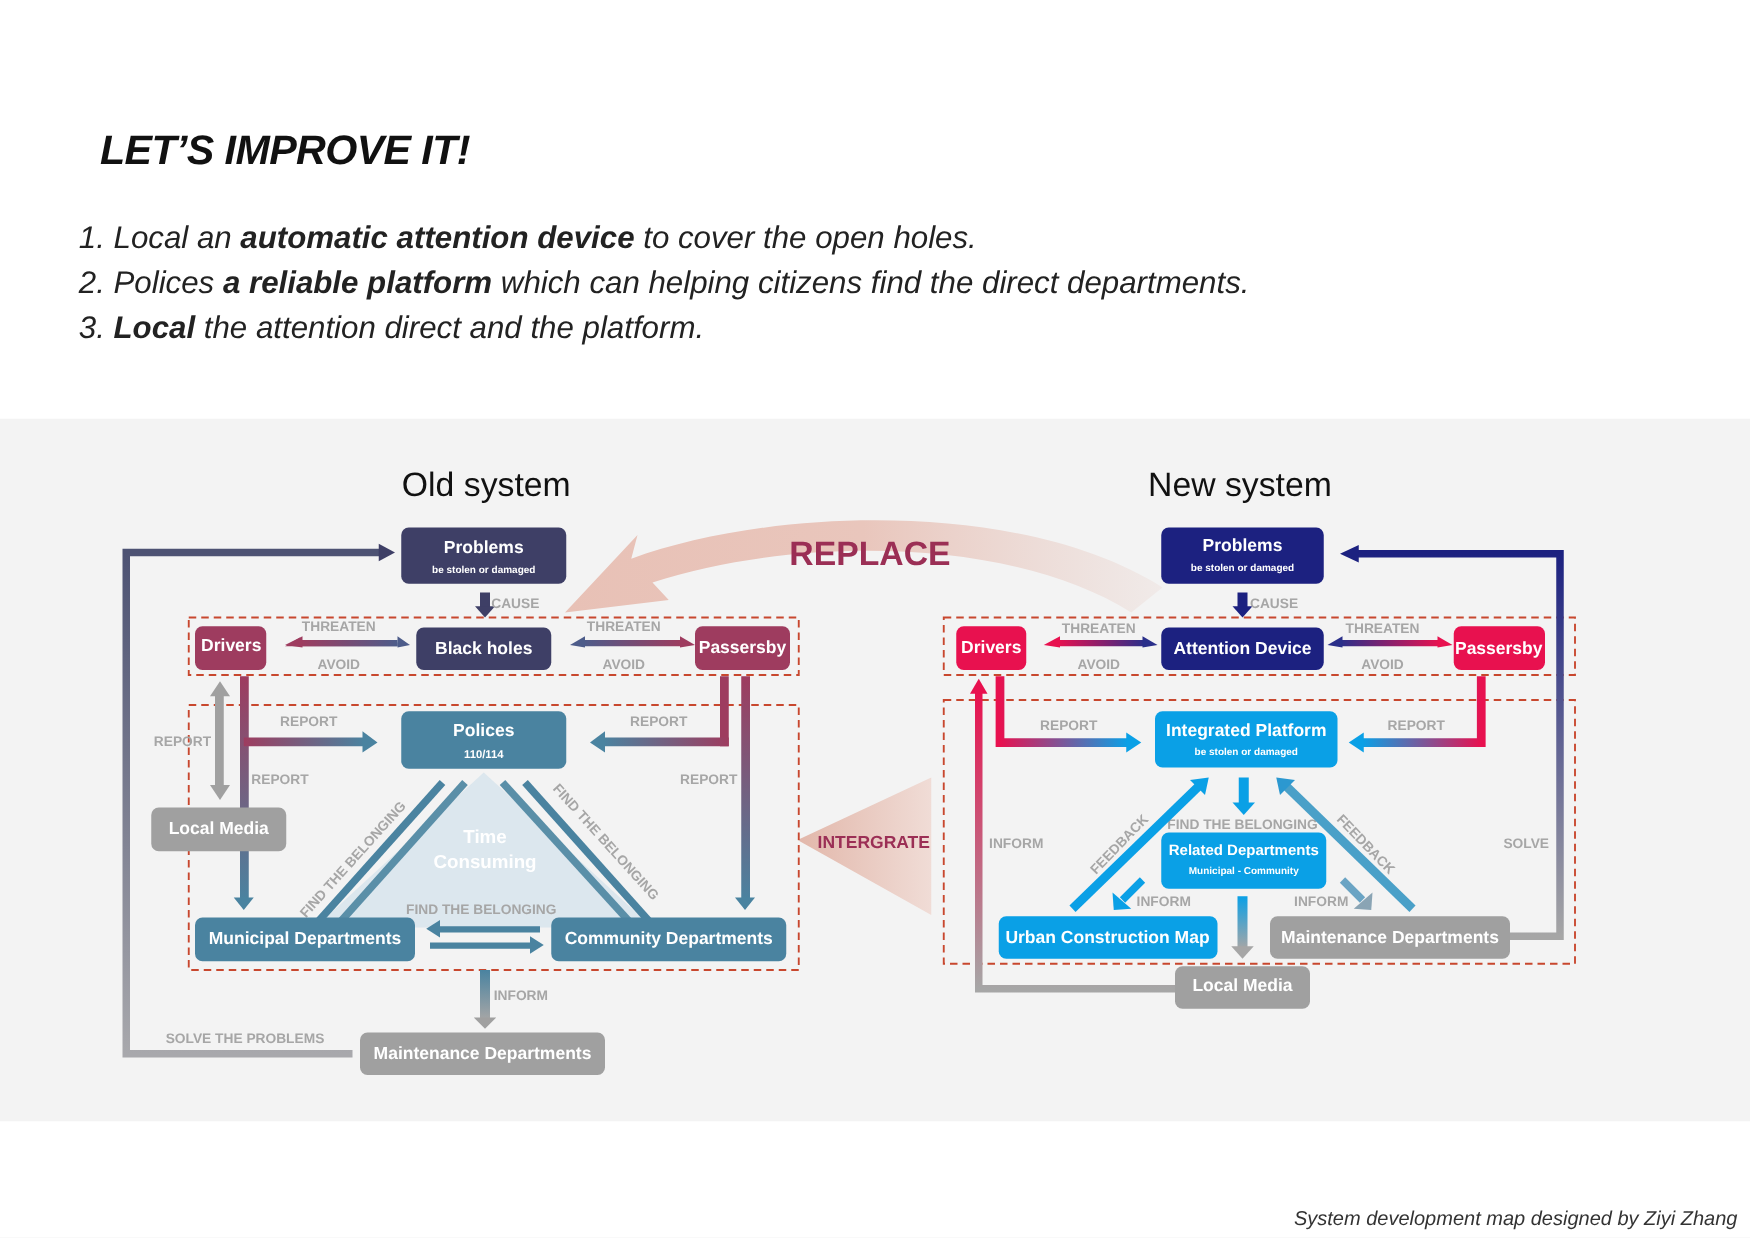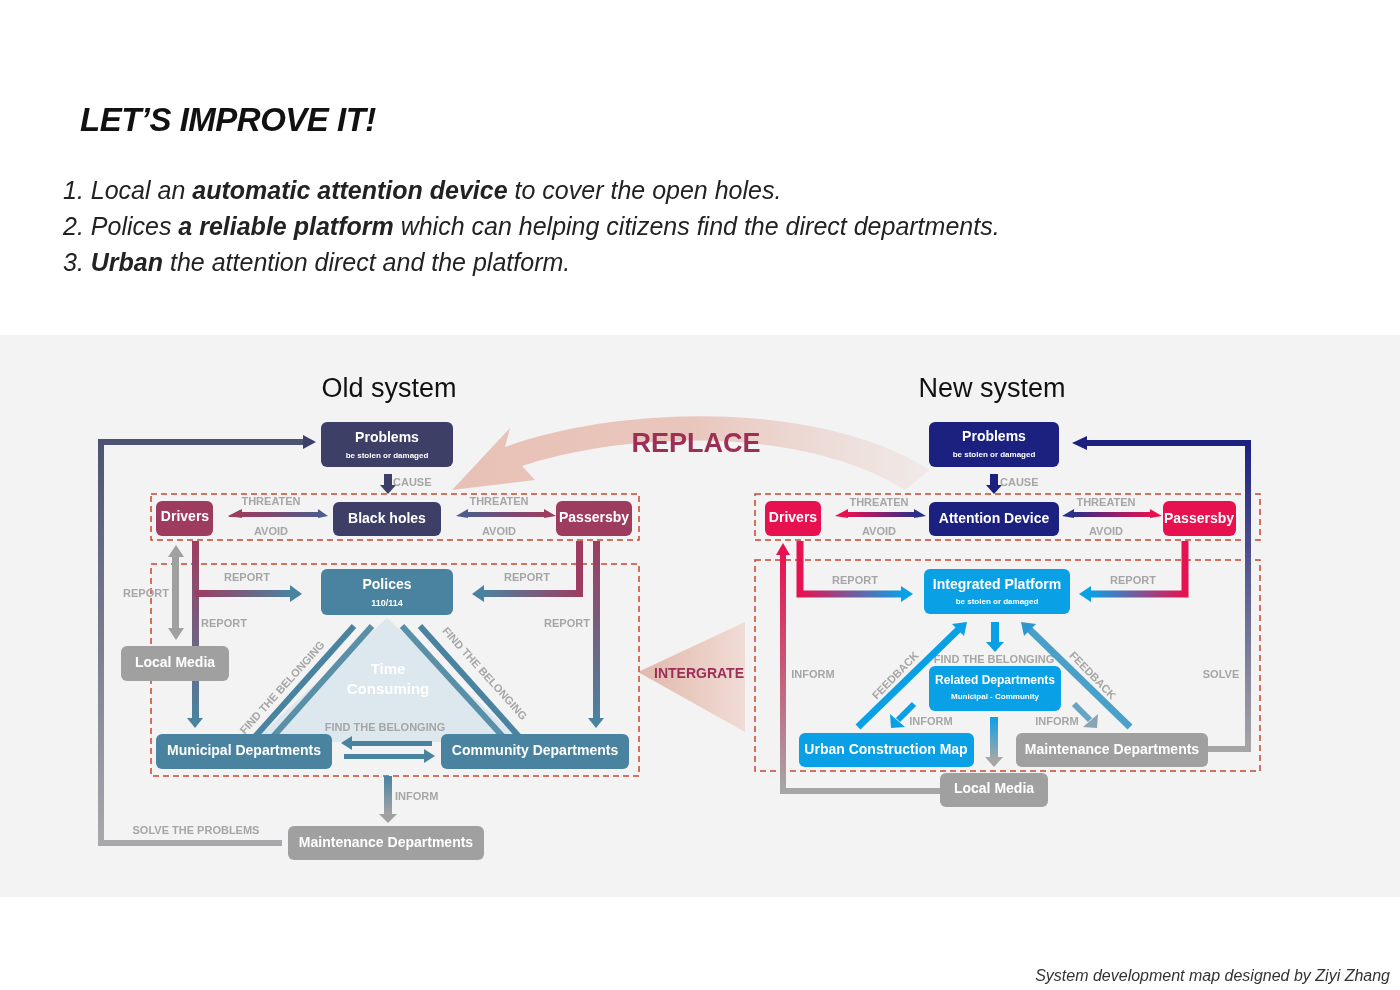--- a/index.html
+++ b/index.html
@@ -16,21 +16,21 @@
   .sys-t{font-size:27px;fill:#111;}
 </style>
 </head>
 <body>
 
 <h1 class="title">LET’S IMPROVE IT!</h1>
 
 <div class="steps">
   <div><span>1. </span><span>Local an </span><b>automatic attention device</b><span> to cover the open holes.</span></div>
   <div><span>2. </span><span>Polices </span><b>a reliable platform</b><span> which can helping citizens find the direct departments.</span></div>
-  <div><span>3. </span><span></span><b>Urban</b><span> the attention direct and the platform.</span></div>
+  <div><span>3. </span><span></span><b>Local</b><span> the attention direct and the platform.</span></div>
 </div>
 
 <div class="panel"></div>
 
 <svg width="1400" height="990" style="position:absolute;left:0;top:0;">
   <defs>
     <linearGradient id="gOldRedBlue" x1="0" y1="0" x2="1" y2="0">
       <stop offset="0" stop-color="#9e3c5f"></stop>
         <stop offset="1" stop-color="#4a83a0"></stop>
     </linearGradient>

